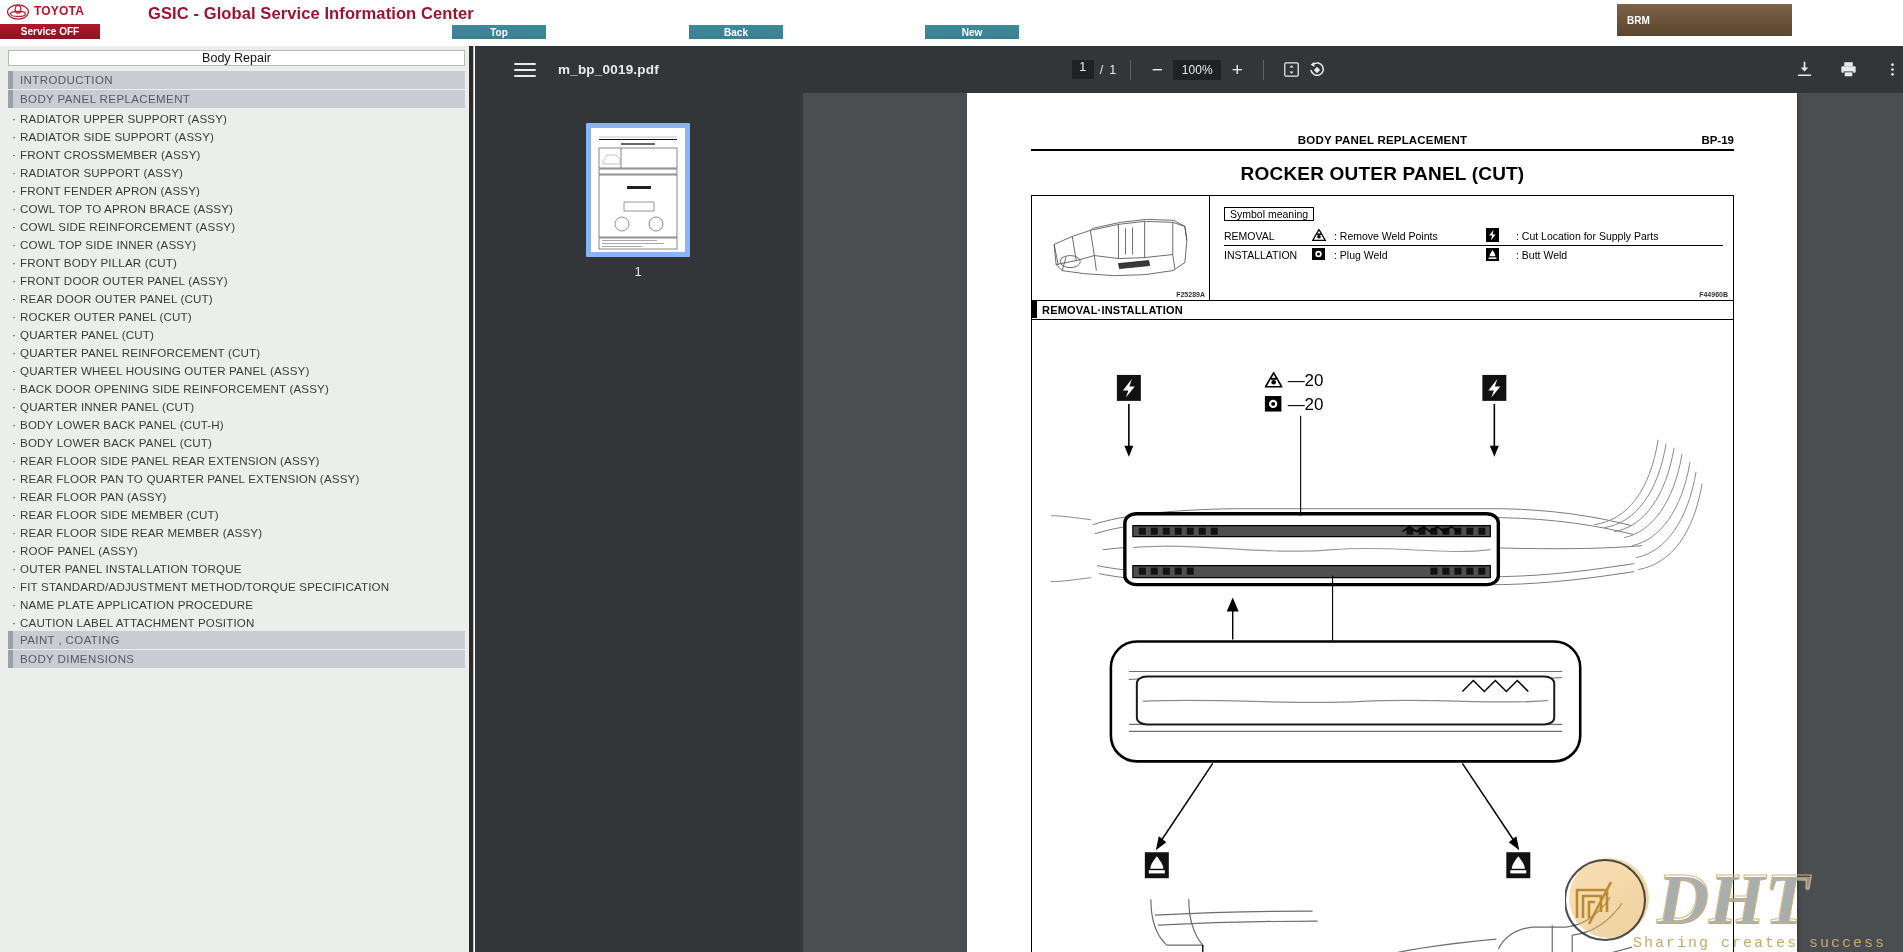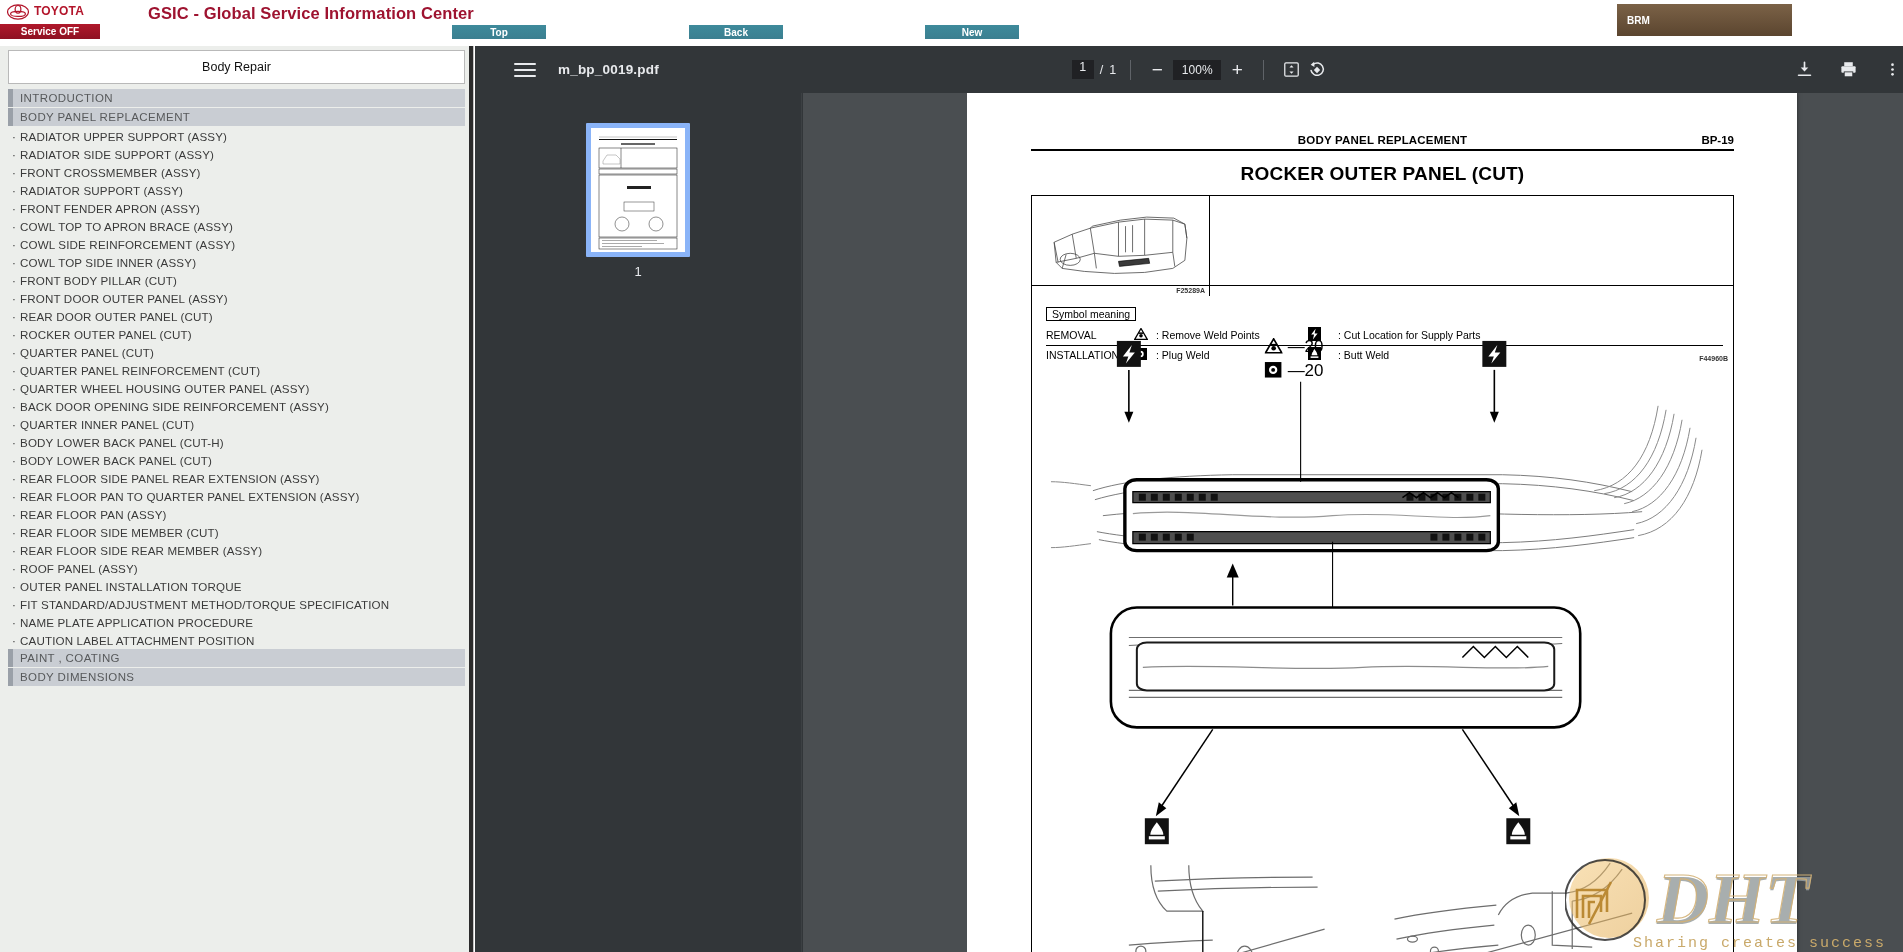--- a/index.html
+++ b/index.html
@@ -64,21 +64,21 @@
   
   .sidebar {
     position: absolute; left: 0; top: 46px;
     width: 474px; height: 906px;
     background: #eceeeb;
     border-right: 1px solid #c3c3c3;
     overflow: hidden;
   }
   .sidebar-title {
     margin: 4px 8px 5px 8px;
-    height: 34px;
+    height: 16px;
     background: #ffffff;
     border: 1px solid #b9b9b9;
     font-size: 12.5px; color: #111;
     display: flex; align-items: center; justify-content: center;
     cursor: pointer;
   }
   .sb-group {
     margin: 0 8px 1px 8px;
     height: 18px;
     background: #c9cdd3;
@@ -223,23 +223,22 @@
     position: absolute; right: 0; bottom: 0;
     font-size: 11.5px; font-weight: bold; color: #000;
   }
   .doc-rule { border-top: 2.5px solid #000; margin-top: 3px; }
   .doc-h1 {
     text-align: center; font-size: 19px; font-weight: bold;
     color: #000; margin: 12px 0 10px 0; letter-spacing: .2px;
   }
 
   .symbol-block {
-    border: 1.5px solid #000; display: flex; height: 91px;
+    border: 1.5px solid #000; display: flex; height: 106px;
     position: relative;
-    flex-direction: column;
   }
   .sb-left {
     width: 178px; border-right: 1.5px solid #000; position: relative;
   }
   .sb-left .figcode {
     position: absolute; right: 4px; bottom: 2px;
     font-size: 7px; font-weight: bold; color: #333;
   }
   .sb-right { flex: 1; position: relative; padding: 8px 10px 0 14px; }
   .sb-right .figcode {
@@ -616,20 +615,23 @@
                     </svg>
                   </td>
                   <td>: Butt Weld</td>
                 </tr>
               </tbody>
                 </table>
               <div class="figcode">F44960B</div>
             </div>
           </div>
 
+          <div class="section-bar">
+            <span class="sb-text">REMOVAL·INSTALLATION</span>
+          </div>
 
           <div class="fig-frame">
             <svg viewBox="0 0 700 700" width="100%" height="100%">
 
               <g fill="none" stroke="#7b7b7b" stroke-width="1">
                 <path d="M60 205 C90 195 140 190 200 189 L470 189 C520 190 560 196 600 206"></path>
                 <path d="M62 214 C95 204 145 199 200 198 L470 198 C520 199 562 205 602 215"></path>
                 <path d="M64 246 C95 252 145 256 200 257 L470 257 C520 256 562 250 602 244"></path>
                 <path d="M66 254 C96 260 146 264 200 265 L470 265 C520 264 562 258 602 252"></path>
                 <path d="M70 230 C140 222 280 220 360 224 C440 228 540 232 610 226"></path>

